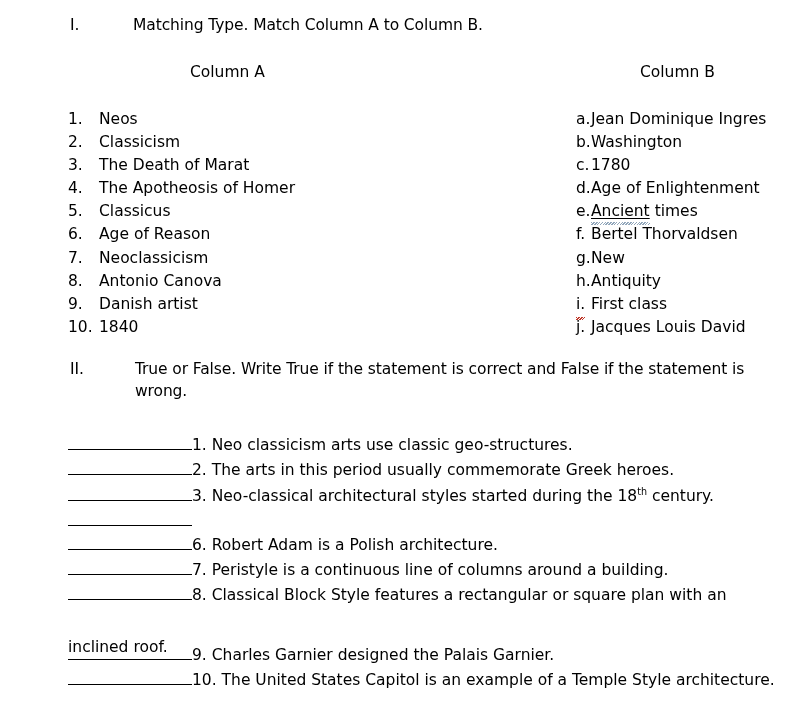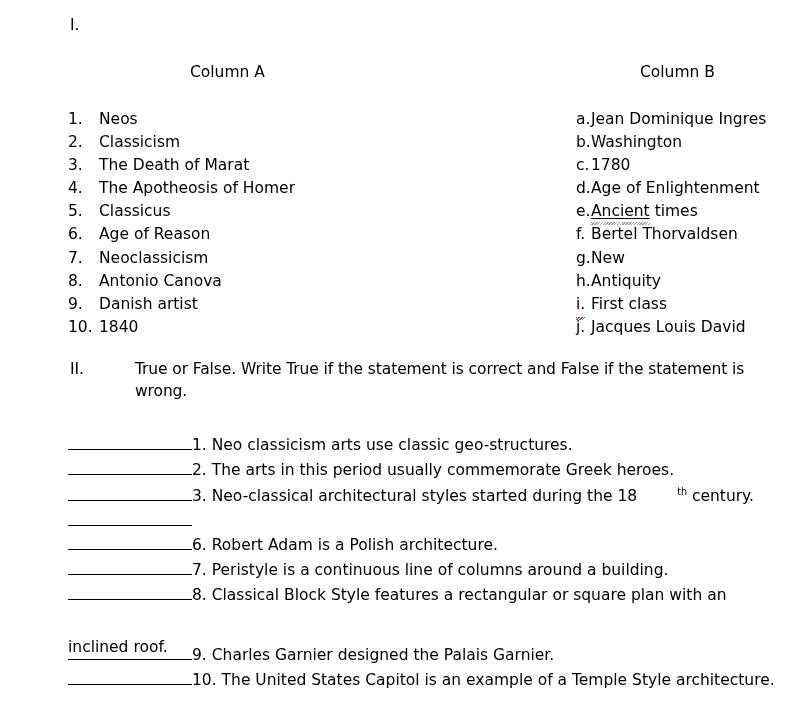--- a/index.html
+++ b/index.html
@@ -143,30 +143,30 @@
     font-size: 15.5px;
     line-height: 23.4px;
     margin-top: 17px;
   }
   #tf-wrap-8 { top: 619px; }
 
   sup {
     font-size: 0.62em;
     vertical-align: super;
     line-height: 0;
-    margin-left: 40px;
   }
 </style>
 </head>
 <body>
 
 <div class="page">
 
   <div class="section-heading" id="heading-1">
     <span class="sec-numeral">I.</span>
+    <span class="sec-text">Matching Type. Match Column A to Column B.</span>
   </div>
 
   <div class="col-head" id="col-a-head">Column A</div>
   <div class="col-head" id="col-b-head">Column B</div>
 
   <div class="match-list" id="column-a">
     <div class="match-row">
       <span class="row-marker">1.</span>
       <span class="row-text">Neos</span>
     </div>

